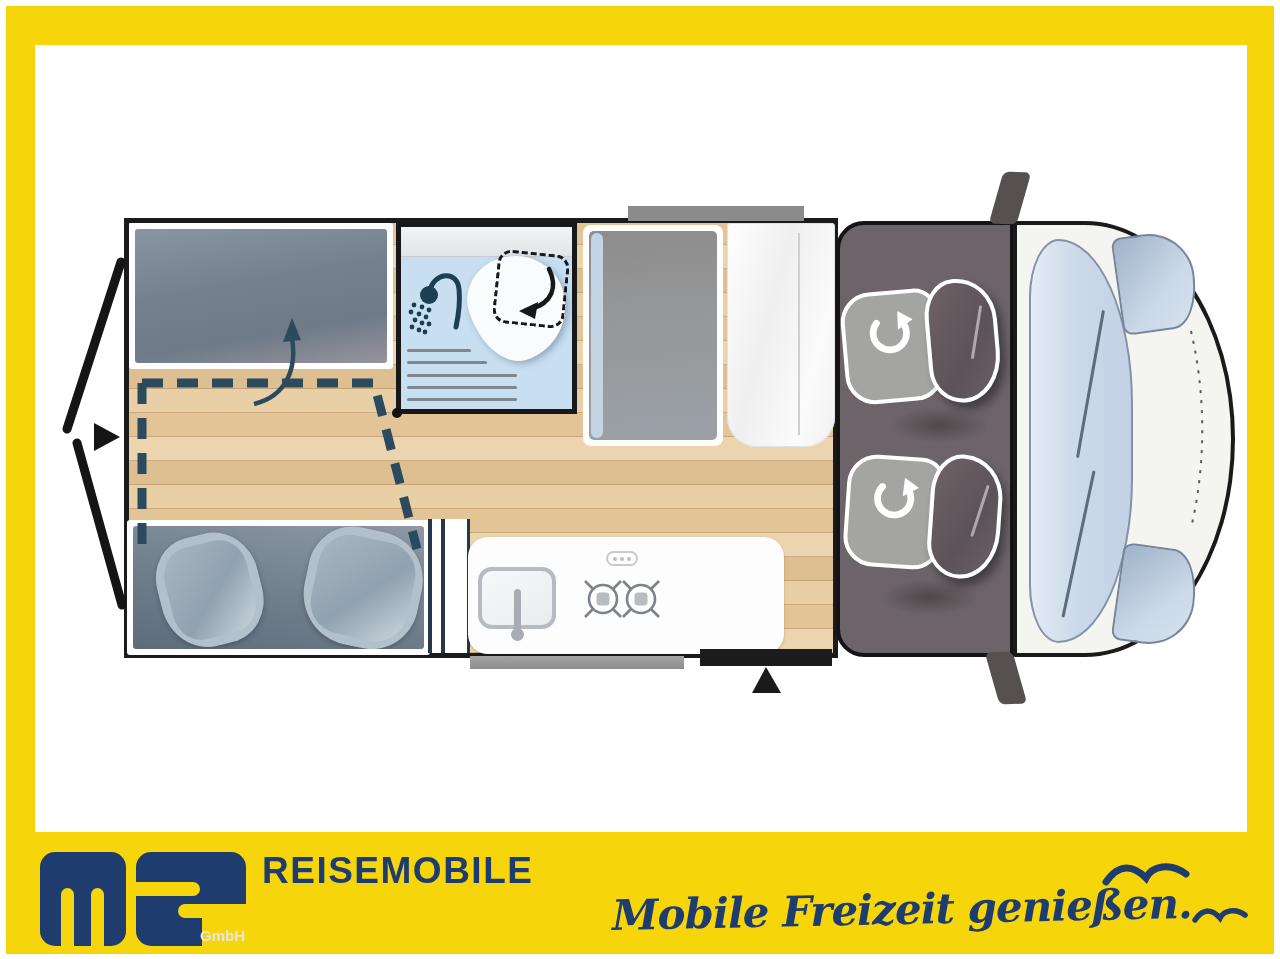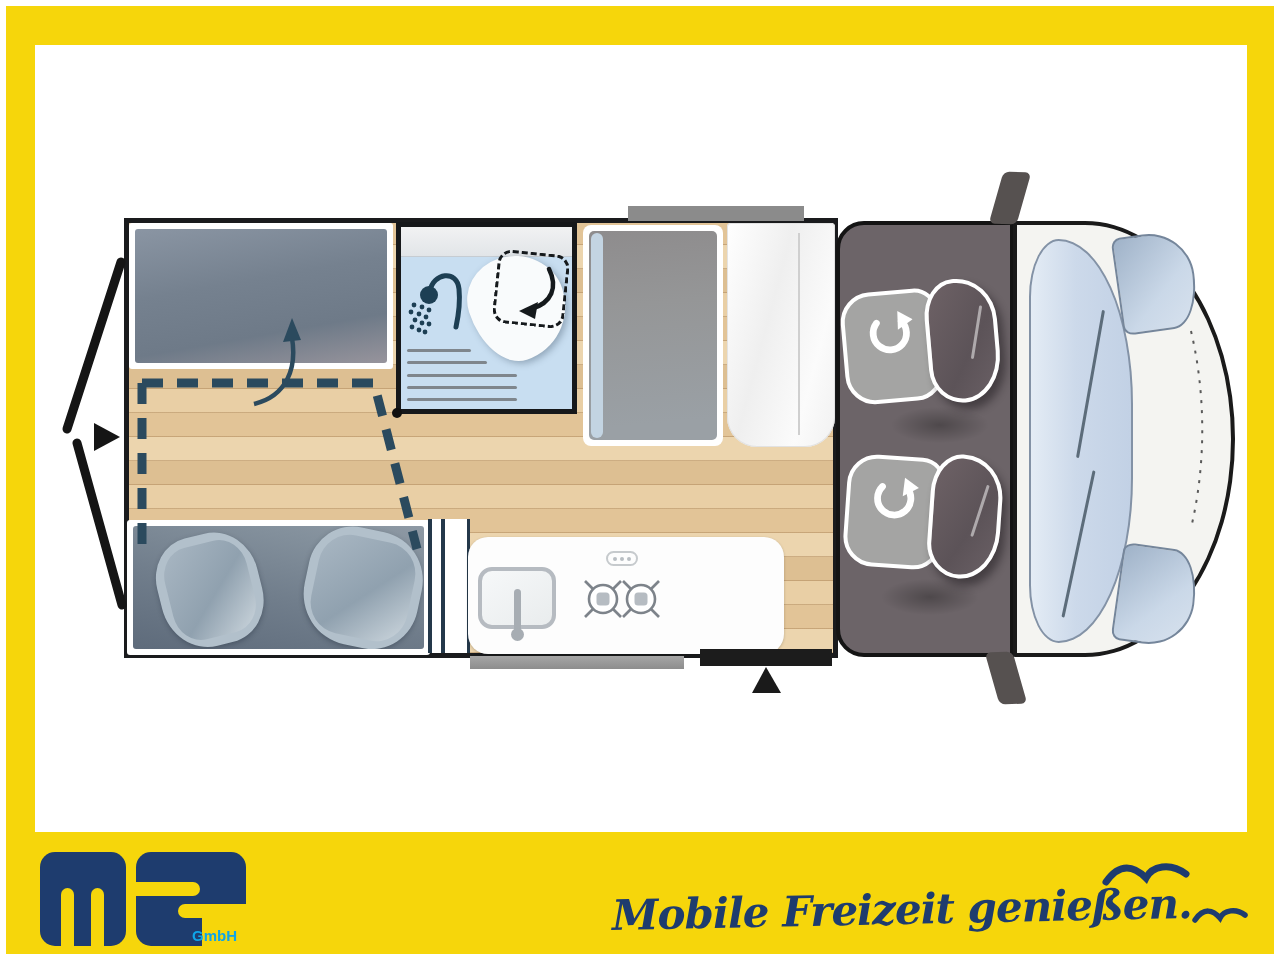--- a/index.html
+++ b/index.html
@@ -131,21 +131,21 @@
   .logo { position:absolute; left:40px; top:852px; width:212px; height:94px; }
   .glyph { position:absolute; top:0; height:94px; background:#1E3C6E; border-radius:15px; }
   .glyph.m { left:0; width:86px; }
   .glyph.m .slot { position:absolute; bottom:0; width:13px; height:58px; background:#F6D60B;
       border-radius:7px 7px 0 0; }
   .glyph.m .slot.sa { left:21px; } .glyph.m .slot.sb { left:51px; }
   .glyph.s { left:96px; width:110px; }
   .glyph.s .cutL { position:absolute; left:0; top:30px; width:64px; height:14px; background:#F6D60B; border-radius:0 7px 7px 0; }
   .glyph.s .cutR { position:absolute; right:0; top:52px; width:68px; height:14px; background:#F6D60B; border-radius:7px 0 0 7px; }
   .glyph.s .cutC { position:absolute; right:0; top:52px; width:44px; height:42px; background:#F6D60B; }
-  .gmbh { position:absolute; right:9px; bottom:2px; font:700 15px "Liberation Sans",sans-serif; color:#0ea5e9;margin-top:19px; }
+  .gmbh { position:absolute; right:1px; bottom:2px; font:700 15px "Liberation Sans",sans-serif; color:#e5e5e5;margin-top:19px; }
   .brand-name { position:absolute; left:262px; top:850px; font:800 37px "Liberation Sans",sans-serif;
       letter-spacing:1.5px; color:#1E3C6E; white-space:nowrap; }
   .tagline { position:absolute; left:612px; top:885px; font:italic 700 42px "DejaVu Serif",serif;
       letter-spacing:-1px; color:#1E3C6E; white-space:nowrap; transform:rotate(-1.2deg); }
   .gull { position:absolute; }
   .gull.g1 { left:1102px; top:856px; }
   .gull.g2 { left:1192px; top:902px; }
 </style>
 </head>
 <body>
@@ -284,20 +284,21 @@
       <div class="slot sa"></div>
         <div class="slot sb"></div>
     </div>
     <div class="glyph s">
       <div class="cutL"></div>
         <div class="cutR"></div>
         <div class="cutC"></div>
       <div class="gmbh">GmbH</div>
     </div>
   </div>
+  <div class="brand-name">REISEMOBILE</div>
   <div class="tagline">Mobile Freizeit genießen.</div>
   <svg class="gull g1" width="88" height="42" viewBox="0 0 88 42">
     <path d="M 4,26 C 18,6 32,10 44,22 C 50,10 68,6 84,18" fill="none" stroke="#1E3C6E" stroke-width="7" stroke-linecap="round"></path>
   </svg>
   <svg class="gull g2" width="56" height="30" viewBox="0 0 56 30">
     <path d="M 3,18 C 12,5 21,8 28,16 C 32,8 44,6 53,13" fill="none" stroke="#1E3C6E" stroke-width="5.5" stroke-linecap="round"></path>
   </svg>
 
 </div>
 

